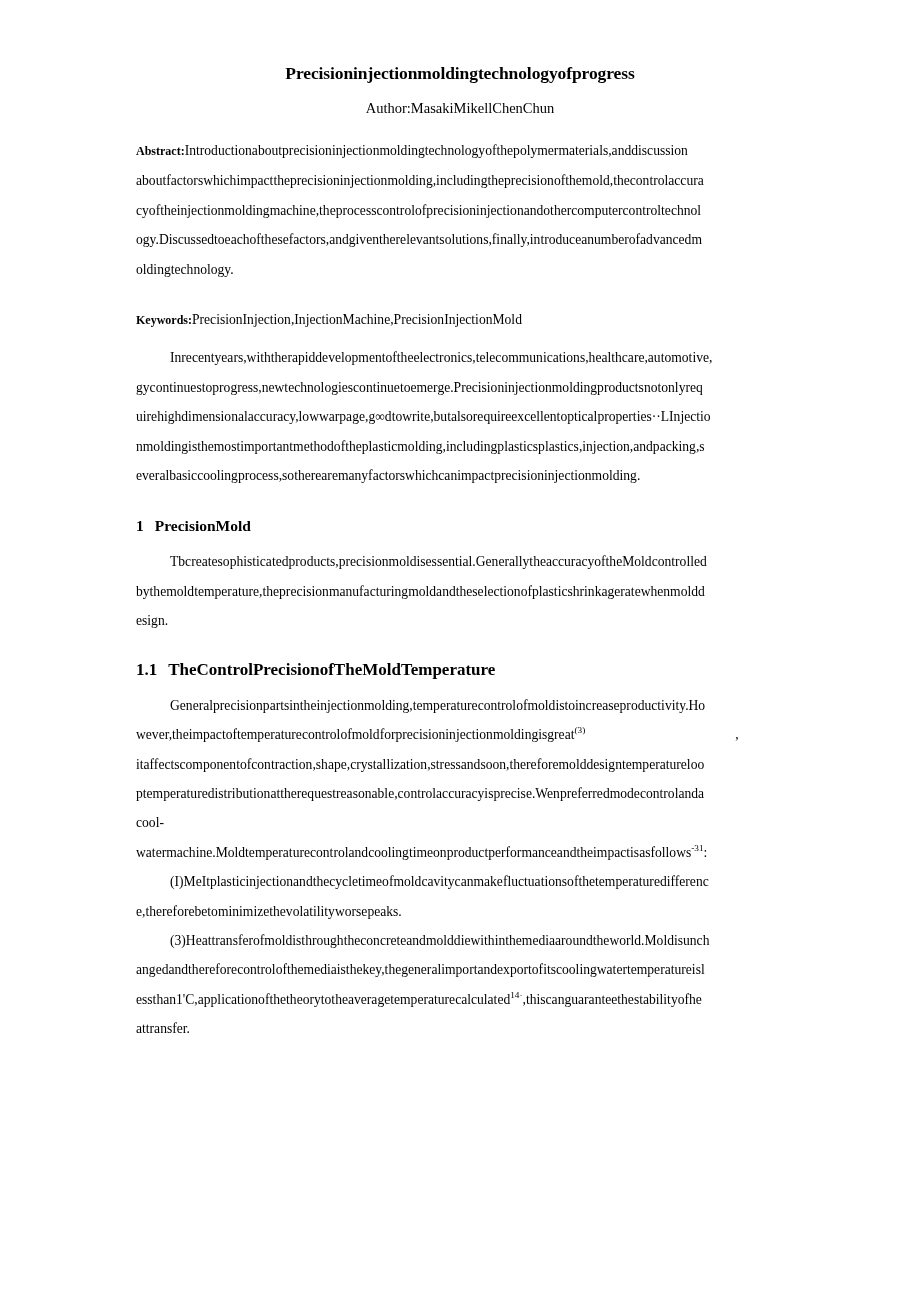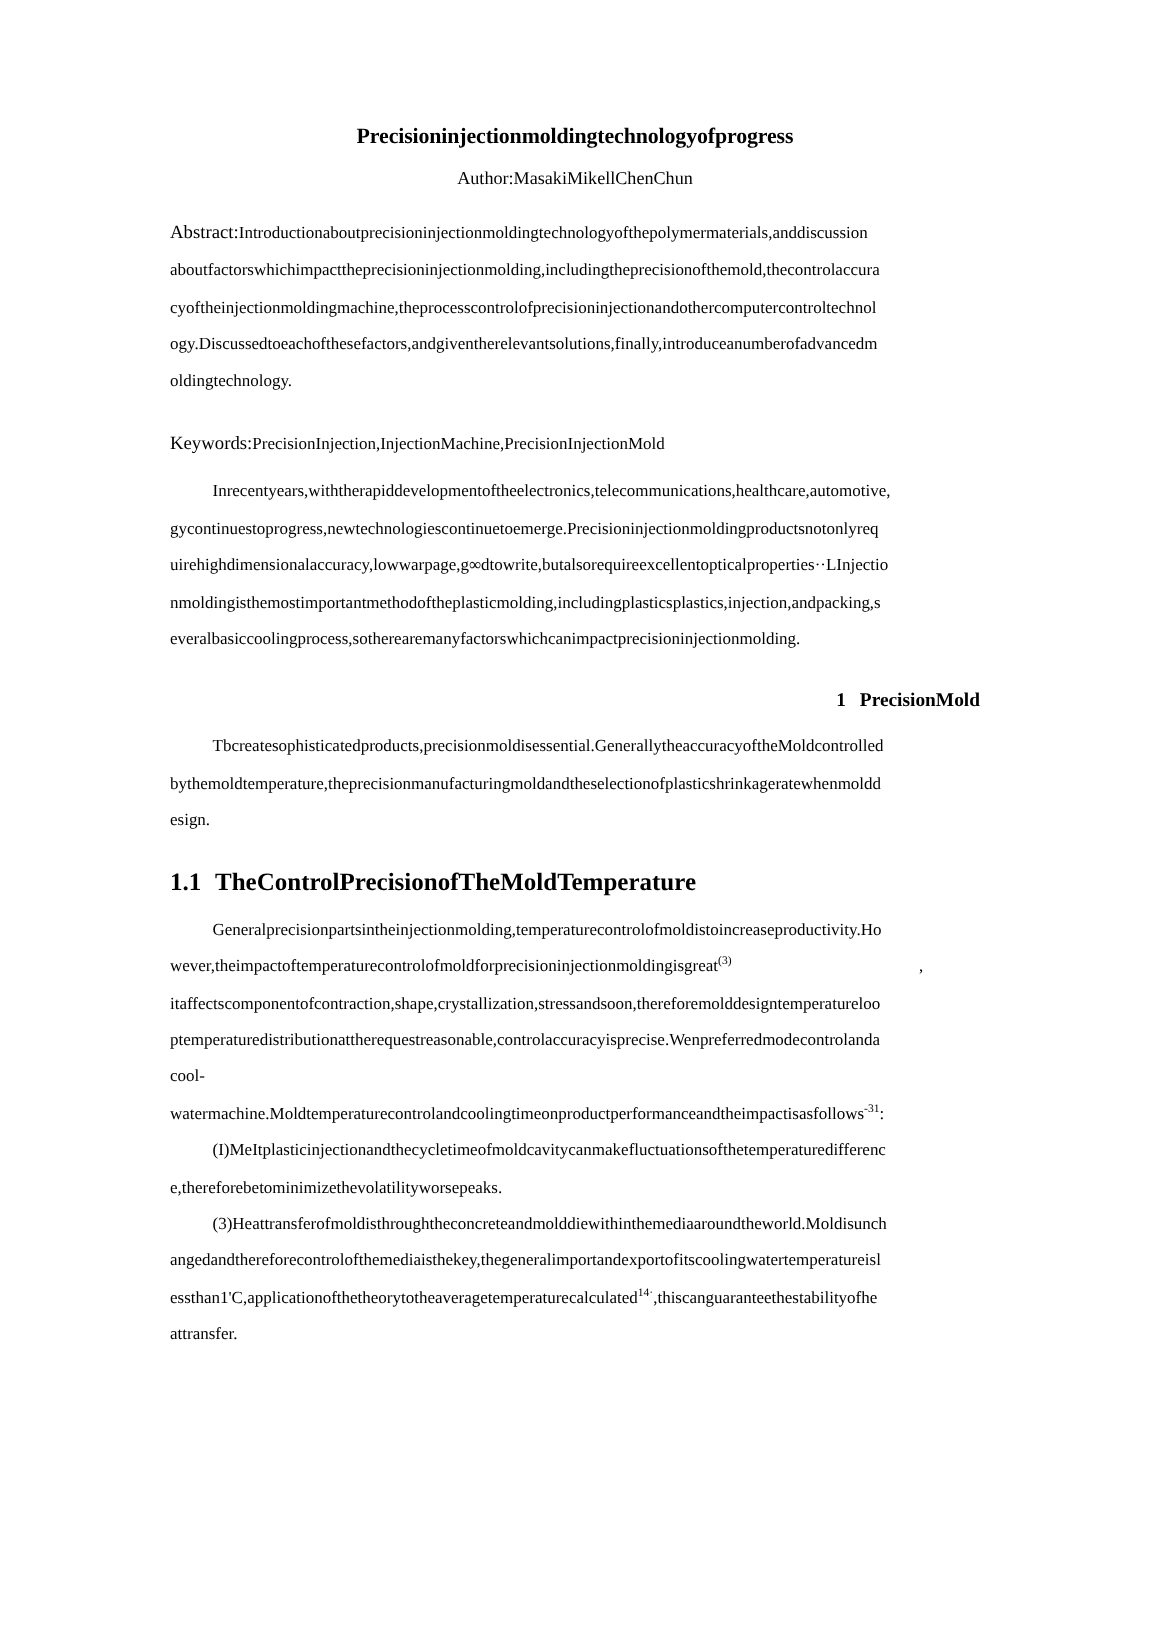--- a/index.html
+++ b/index.html
@@ -20,65 +20,64 @@
     position: absolute;
     left: 136px;
     top: 0;
     width: 648px;
   }
   .doc-title {
     font-size: 17.5px;
     font-weight: bold;
     text-align: center;
     margin: 0;
-    padding-top: 98px;
+    padding-top: 63px;
     letter-spacing: -0.1px;
   }
   .doc-author {
     font-size: 14.5px;
     font-weight: normal;
     text-align: center;
     margin: 0;
     padding-top: 16px;
   }
   .para {
     font-size: 13.6px;
     line-height: 29.4px;
     text-align: left;
     margin: 0;
     word-spacing: 0px;
   }
   .abstract-block {
     margin-top: 19px;
   }
   .lead {
-    font-weight: normal;
-    font-size: 15px;
+    font-weight: bold;
+    font-size: 12px;
   }
   .keywords-block {
     margin-top: 21px;
   }
   .intro-block {
     margin-top: 8px;
   }
   .indent {
     display: inline-block;
     width: 34px;
   }
   .h1 {
     font-size: 15.5px;
     font-weight: bold;
     margin: 0;
     padding-top: 27px;
     padding-bottom: 12px;
-    text-align: right;
   }
   .h1 .num { margin-right: 11px; }
   .h2 {
-    font-size: 20px;
+    font-size: 17px;
     font-weight: bold;
     margin: 0;
     padding-top: 24px;
     padding-bottom: 11px;
   }
   .h2 .num { margin-right: 11px; }
   .body-block { margin-top: 0px; }
   sup {
     font-size: 0.68em;
     vertical-align: super;

